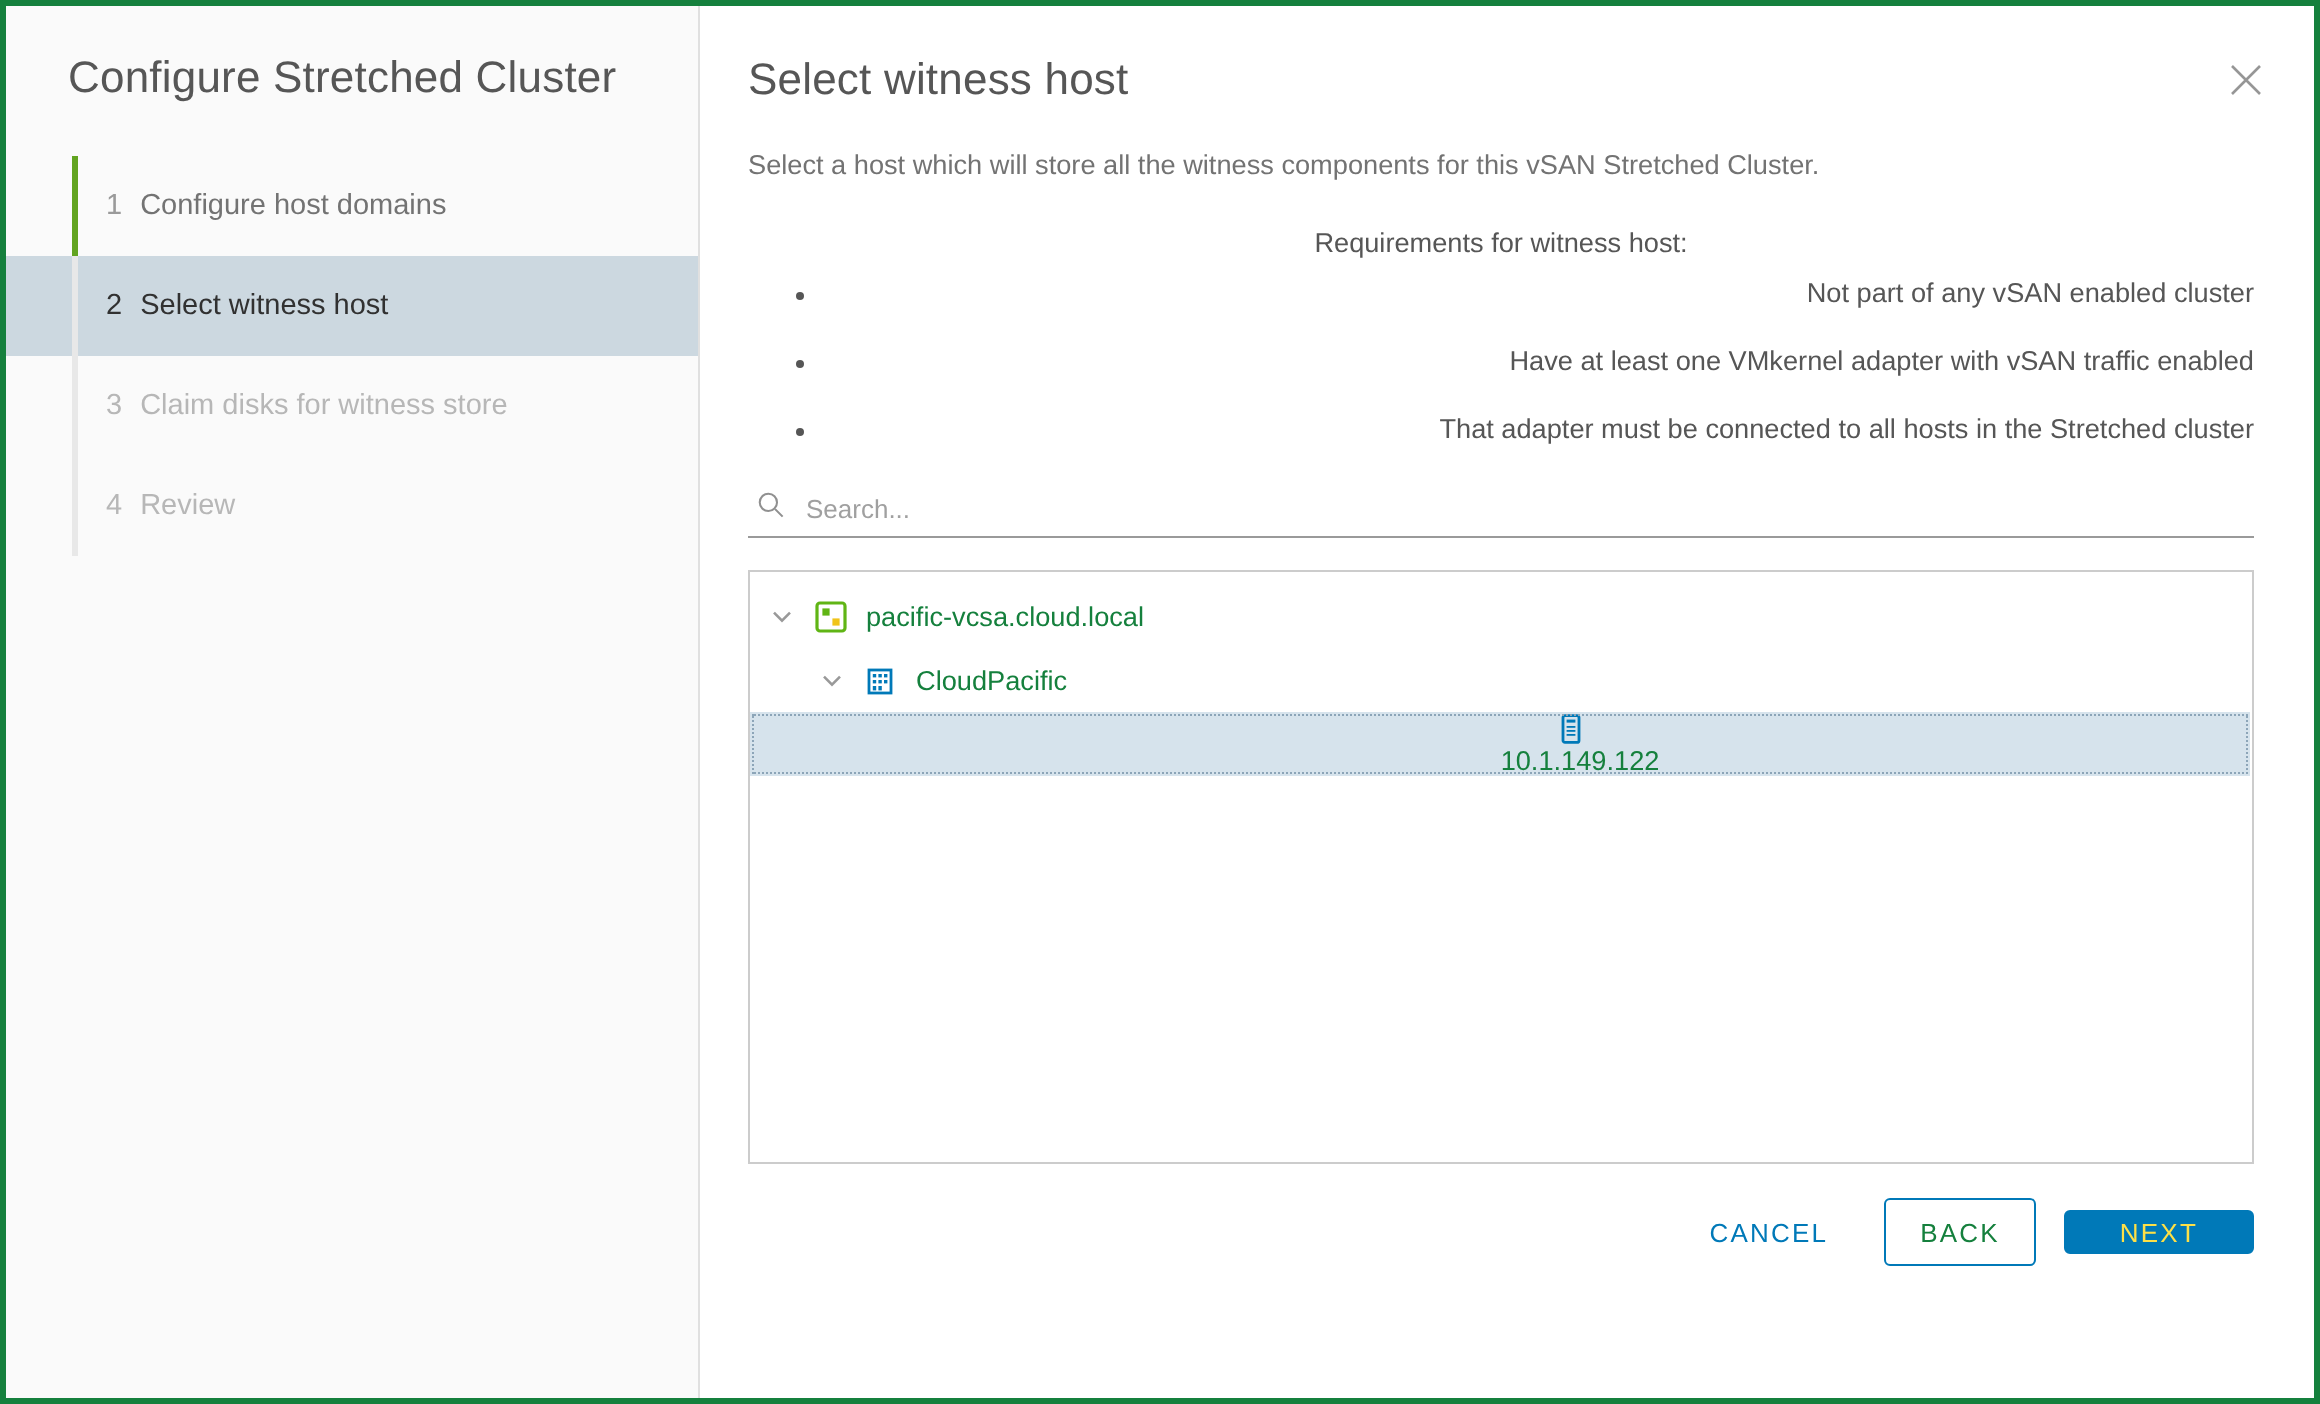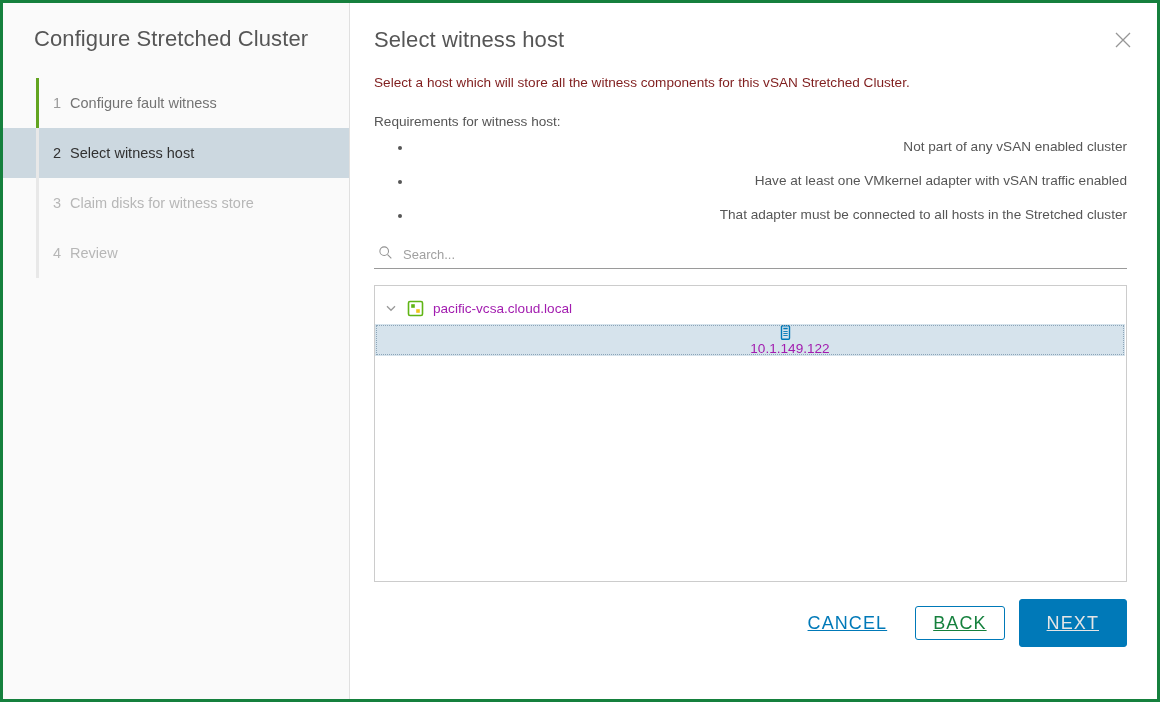--- a/index.html
+++ b/index.html
@@ -94,27 +94,28 @@
     top: 25px;
     right: 22px;
     width: 24px;
     height: 24px;
     cursor: pointer;
     opacity: .62;
   }
   .close-btn svg { display: block; }
   .intro {
     font-size: 13.6px;
-    color: #7f1d1d;
+    color: #737373;
     margin-top: 22px;
   }
   .req-head {
     font-size: 13.6px;
     color: #565656;
     margin-top: 24px;
+    text-align: center;
   }
   ul.reqs {
     margin: 10px 0 0 0;
     padding-left: 38px;
     list-style: none;
     text-align: right;
   }
   ul.reqs li {
     font-size: 13.6px;
     color: #565656;
@@ -162,21 +163,21 @@
     background: #ffffff;
     box-sizing: border-box;
     padding-top: 6px;
     overflow: hidden;
   }
   .tnode {
     display: flex;
     align-items: center;
     height: 32px;
     font-size: 13.6px;
-    color: #a21caf;
+    color: #15803d;
     box-sizing: border-box;
   }
   .tnode.lvl0 { padding-left: 8px; }
   .tnode.lvl1 { padding-left: 33px; }
   .tnode.lvl2 { padding-left: 80px; flex-direction: column; }
   .tnode.selected {
     background: #d6e3ec;
     outline: 1px dotted #8ca5b8;
     outline-offset: -2px;
     margin-right: 1px;
@@ -214,25 +215,24 @@
 
   
   .footer {
     margin-top: 17px;
     display: flex;
     justify-content: flex-end;
     align-items: center;
   }
   .btn {
     font-family: "Liberation Sans", sans-serif;
-    font-size: 18px;
+    font-size: 13px;
     letter-spacing: 1.1px;
     cursor: pointer;
     box-sizing: border-box;
-    text-decoration: underline;
   }
   .btn-flat {
     background: transparent;
     border: none;
     color: #0079b8;
     height: 34px;
     padding: 0 14px;
   }
   .btn-outline {
     background: #ffffff;
@@ -240,42 +240,42 @@
     color: #15803d;
     height: 34px;
     min-width: 72px;
     padding: 0 17px;
     border-radius: 3px;
     margin-left: 14px;
   }
   .btn-primary {
     background: #0079b8;
     border: 1px solid #0079b8;
-    color: #e5e5e5;
-    height: 48px;
+    color: #fde047;
+    height: 22px;
     min-width: 74px;
     padding: 0 27px;
     border-radius: 3px;
     margin-left: 14px;
   }
 </style>
 </head>
 <body>
 
 <div class="wizard">
 
   <div class="sidebar">
     <div class="wizard-title">Configure Stretched Cluster</div>
 
     <div class="steps">
 
       <div class="step done">
         <span class="rail"></span>
         <span class="num">1</span>
-        <span>Configure fault witness</span>
+        <span>Configure host domains</span>
       </div>
 
       <div class="step active">
         <span class="rail"></span>
         <span class="num">2</span>
         <span>Select witness host</span>
       </div>
 
       <div class="step disabled">
         <span class="rail"></span>
@@ -333,20 +333,41 @@
         <span class="ticon">
           <svg width="17" height="17" viewBox="0 0 17 17">
             <rect x="1.5" y="1.5" width="14" height="14" rx="1.5" fill="none" stroke="#60b515" stroke-width="1.6"></rect>
             <rect x="4.2" y="4.2" width="3.6" height="3.6" fill="#60b515"></rect>
             <rect x="9.2" y="9.2" width="3.6" height="3.6" fill="#f0c419"></rect>
           </svg>
         </span>
         <span>pacific-vcsa.cloud.local</span>
       </div>
 
+      <div class="tnode lvl1">
+        <span class="chev">
+          <svg width="16" height="16" viewBox="0 0 16 16">
+            <path d="M4 6.3 L8 10.3 L12 6.3" stroke="#565656" stroke-width="1.3" fill="none"></path>
+          </svg>
+        </span>
+        <span class="ticon">
+          <svg width="17" height="17" viewBox="0 0 17 17">
+            <rect x="2.5" y="3" width="11" height="11.5" fill="none" stroke="#0079b8" stroke-width="1.4"></rect>
+            <rect x="4.4" y="5" width="1.7" height="1.7" fill="#0079b8"></rect>
+            <rect x="7.2" y="5" width="1.7" height="1.7" fill="#0079b8"></rect>
+            <rect x="10" y="5" width="1.7" height="1.7" fill="#0079b8"></rect>
+            <rect x="4.4" y="8" width="1.7" height="1.7" fill="#0079b8"></rect>
+            <rect x="7.2" y="8" width="1.7" height="1.7" fill="#0079b8"></rect>
+            <rect x="10" y="8" width="1.7" height="1.7" fill="#0079b8"></rect>
+            <rect x="4.4" y="11" width="1.7" height="2.2" fill="#0079b8"></rect>
+            <rect x="7.2" y="11" width="1.7" height="2.2" fill="#0079b8"></rect>
+          </svg>
+        </span>
+        <span>CloudPacific</span>
+      </div>
 
       <div class="tnode lvl2 selected">
         <span class="ticon">
           <svg width="17" height="17" viewBox="0 0 17 17">
             <rect x="4.5" y="1.8" width="8" height="13.4" rx="1" fill="none" stroke="#0079b8" stroke-width="1.4"></rect>
             <rect x="6.3" y="3.8" width="4.4" height="1.5" fill="#0079b8"></rect>
             <rect x="6.3" y="7" width="4.4" height="0.9" fill="#0079b8"></rect>
             <rect x="6.3" y="9" width="4.4" height="0.9" fill="#0079b8"></rect>
             <rect x="6.3" y="11" width="4.4" height="0.9" fill="#0079b8"></rect>
           </svg>

